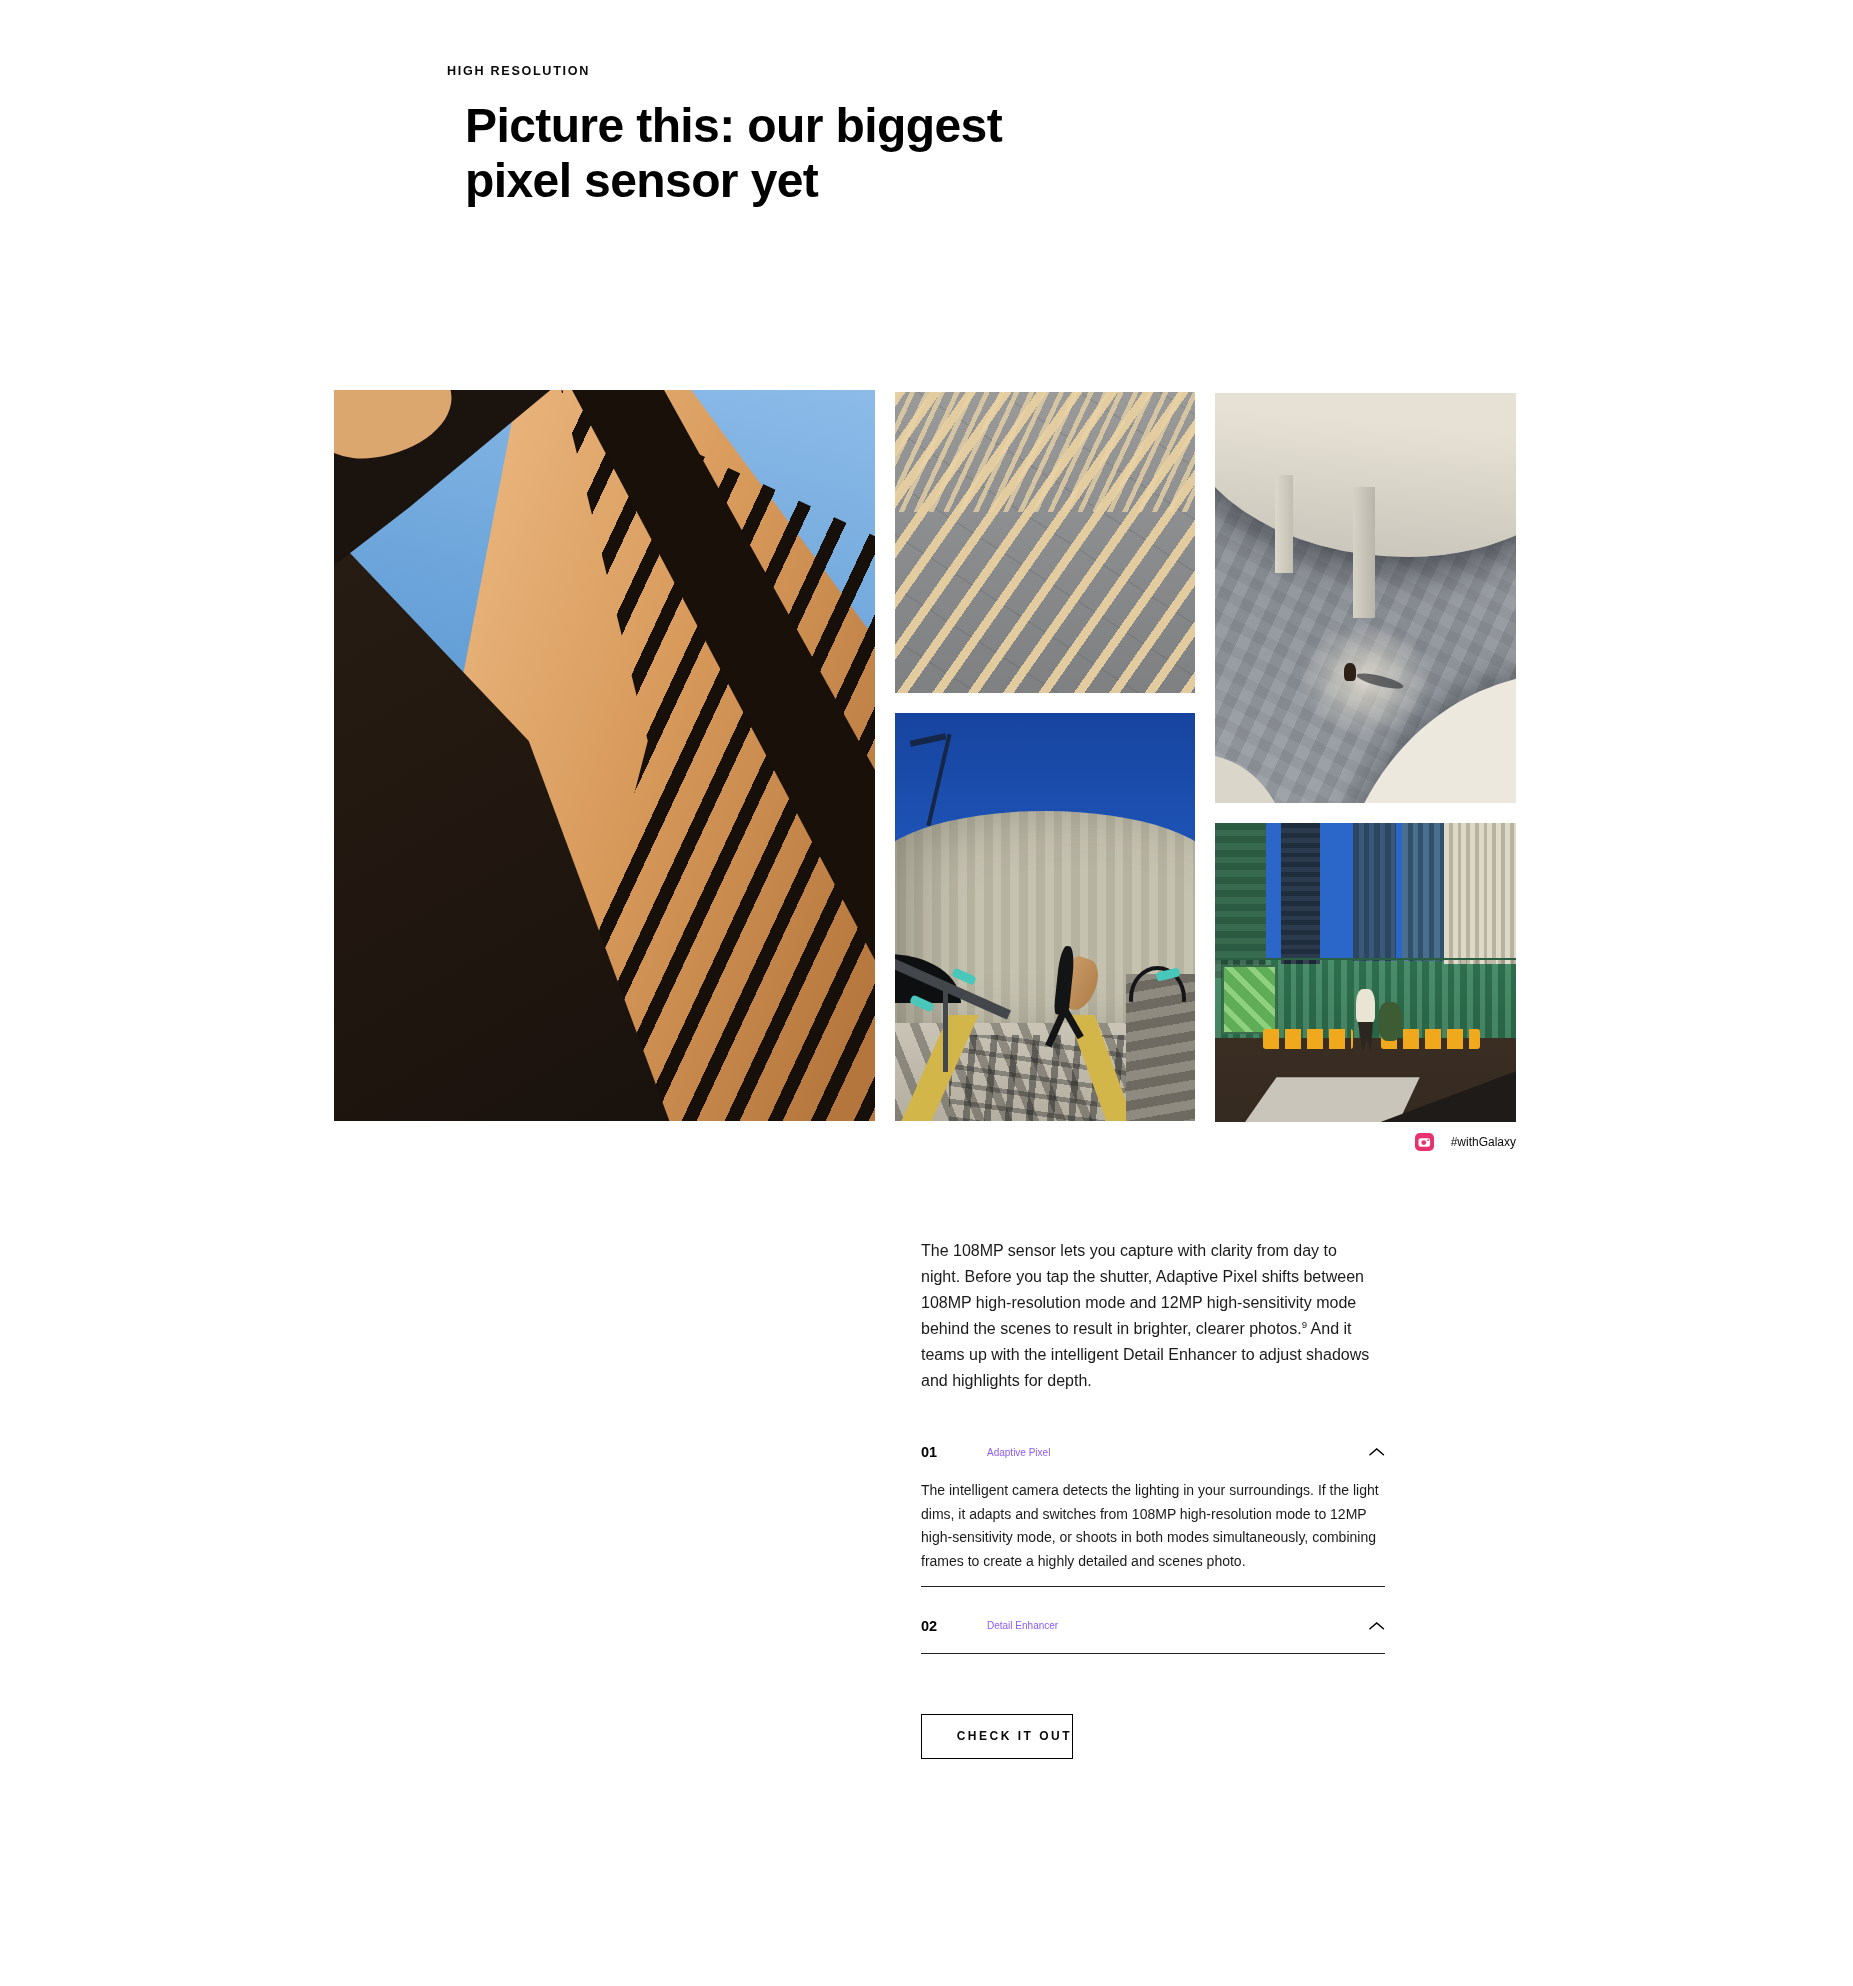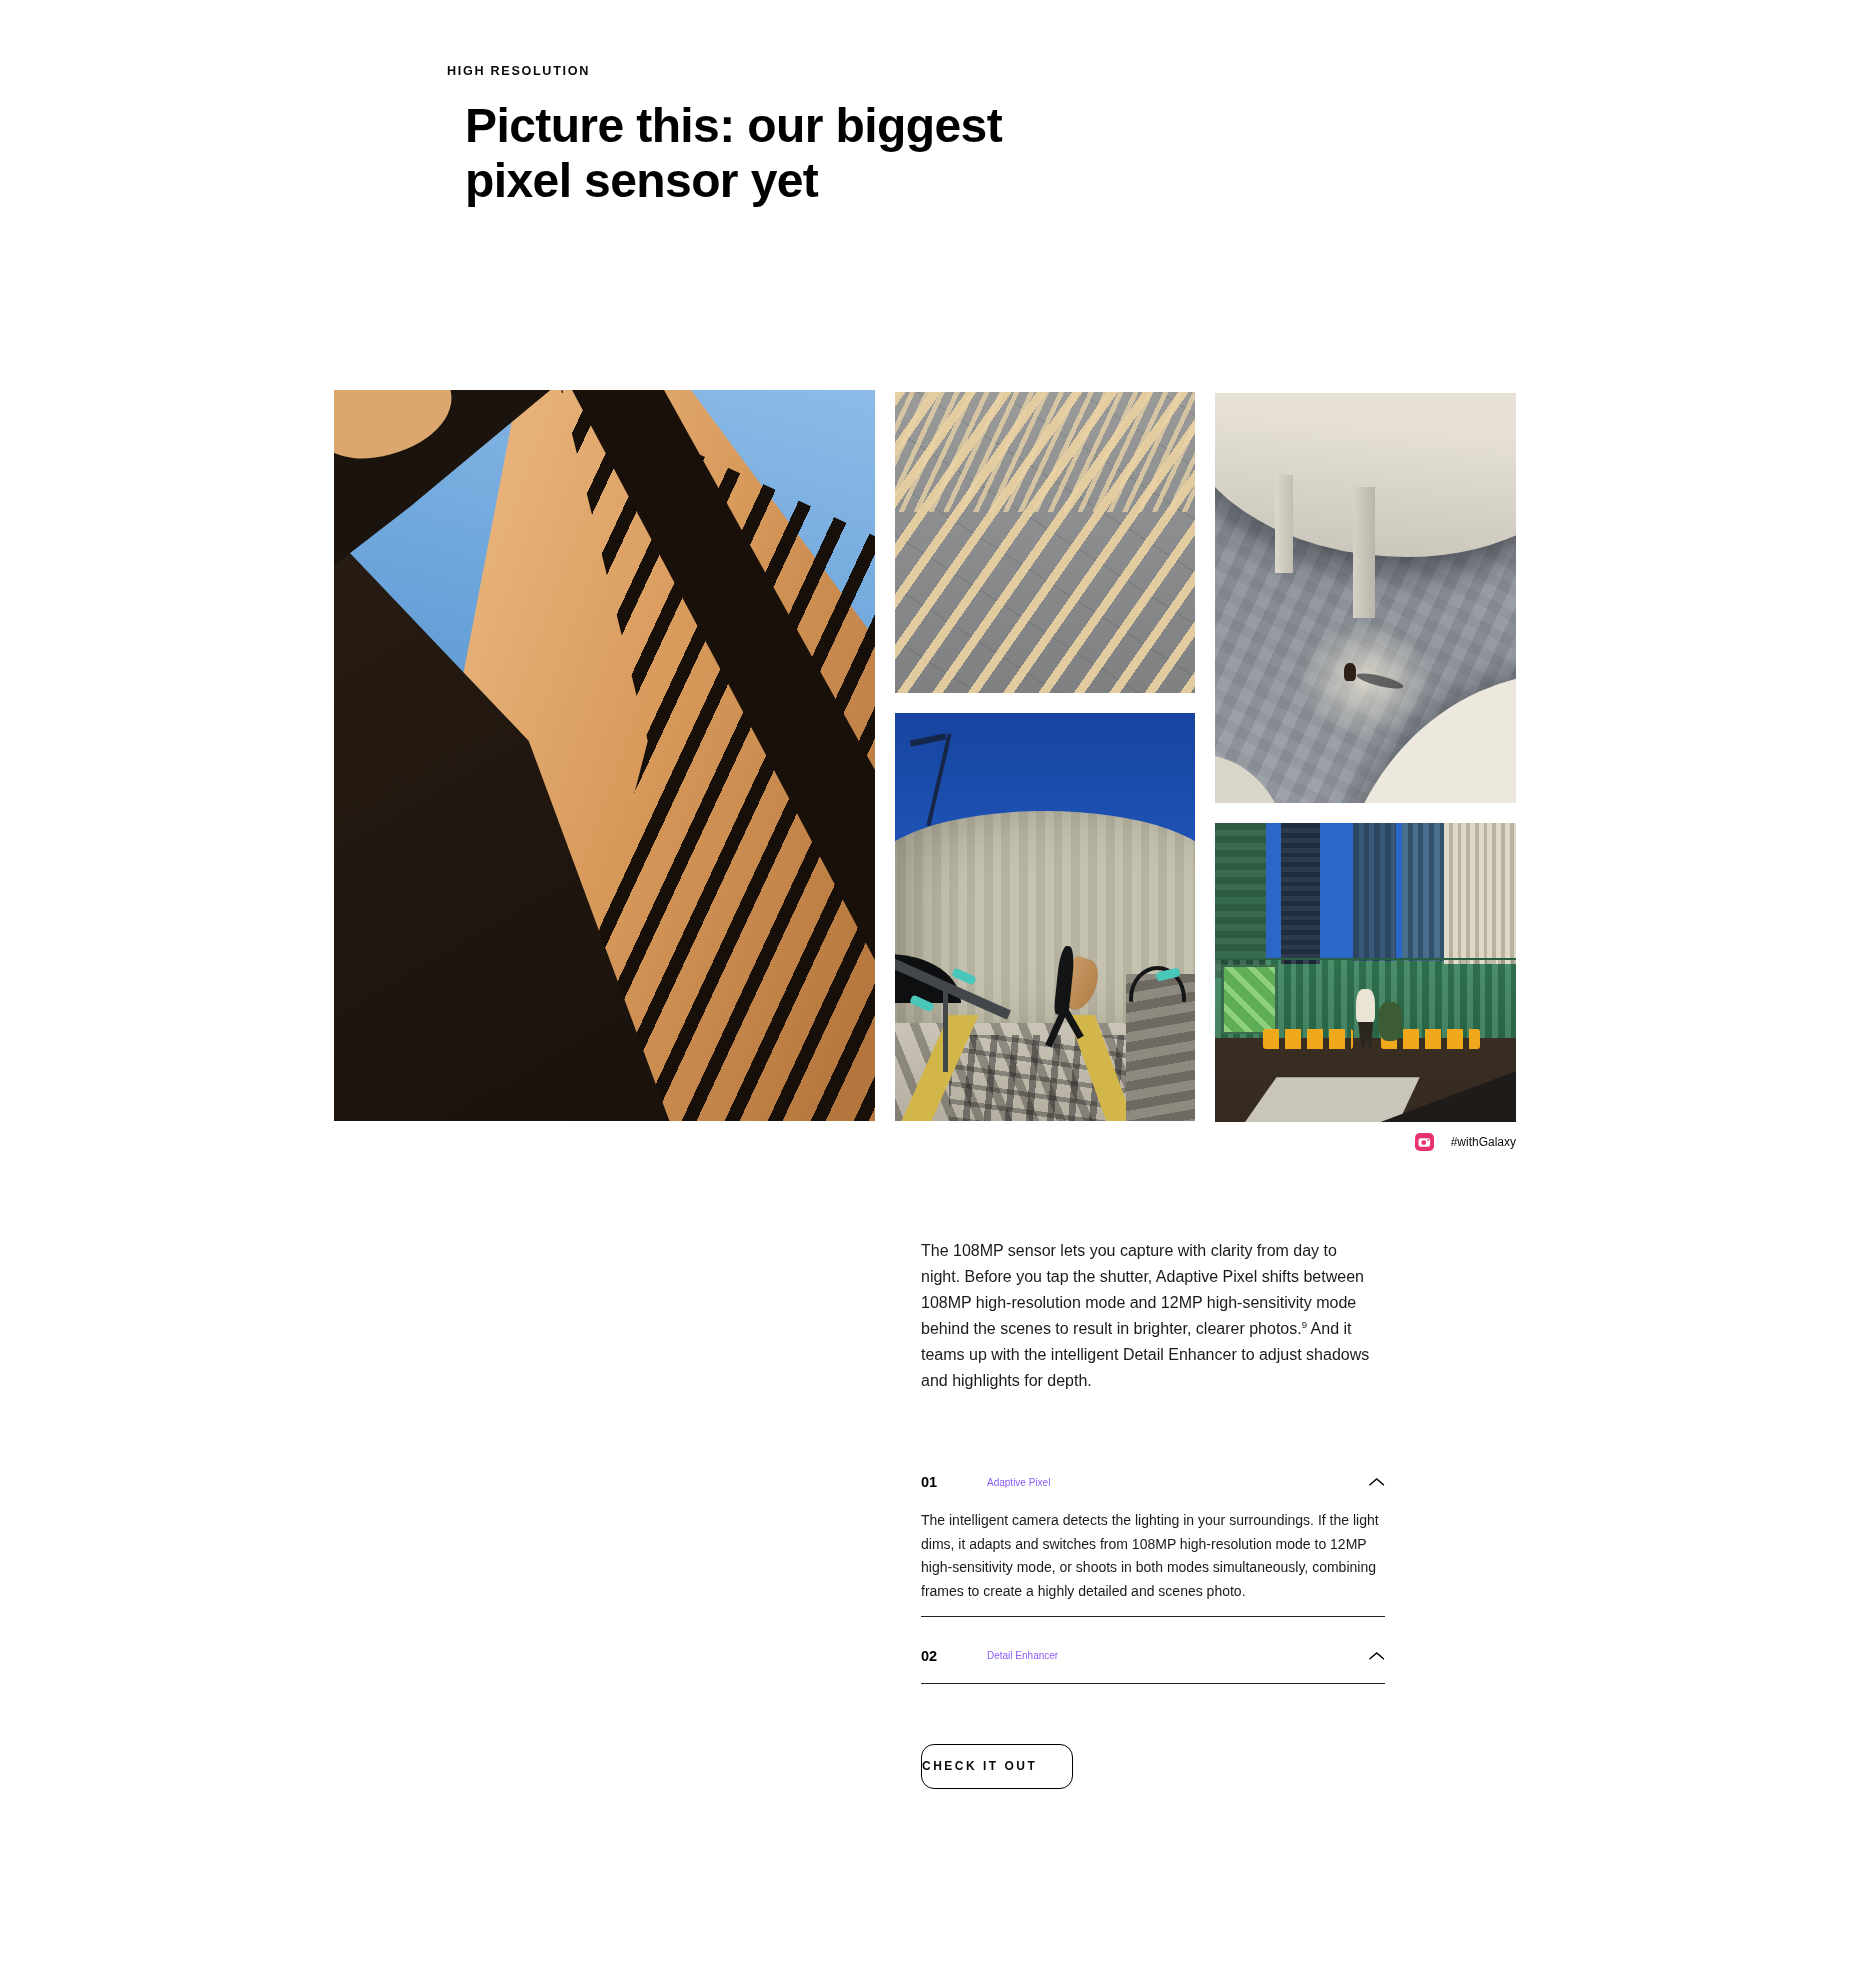--- a/index.html
+++ b/index.html
@@ -158,34 +158,34 @@
   .credit { top:1133px; right:338px; display:flex; align-items:center; gap:17px; }
   .ig-badge { width:18.3px; height:18.3px; border-radius:4.8px; display:flex;
     align-items:center; justify-content:center; }
   .credit-label { font-size:12px; color:#0a0a0a; }
 
   
   .content { left:921px; top:1238px; width:464px; }
   .desc { width:454px; font-size:16px; line-height:26px; color:#1a1a1a; }
   .desc sup { font-size:60%; vertical-align:super; line-height:0; }
 
-  .accordion { margin-top:80px; }
+  .accordion { margin-top:50px; }
   .acc-item { border-bottom:1px solid #222; }
   .acc-item + .acc-item { padding-top:31px; }
   .acc-head { display:flex; align-items:center; cursor:pointer; padding-bottom:19.3px; }
   .acc-num { width:66px; font-size:14.5px; font-weight:700; color:#000; }
   .acc-title { flex:1; font-size:10px; color:#8b5cf6; }
   .acc-chevron { width:17.4px; height:9.7px; display:block; }
   .acc-body { font-size:14px; line-height:23.4px; color:#1a1a1a; padding-bottom:12.6px; }
   .acc-item:last-child .acc-body { padding-bottom:11.6px; }
 
   .cta-button {
     margin-top:60px; display:inline-block; background:#fff;
-    border:1.4px solid #000; border-radius:13px;
-    width:152px; height:45px; line-height:42px; text-align:left;
+    border:1.4px solid #000; border-radius:0;
+    width:152px; height:45px; line-height:42px; text-align:right;
     font-family:"Liberation Sans", sans-serif;
     font-size:12px; font-weight:700; letter-spacing:2.5px; color:#0a0a0a;
     cursor:pointer;
   }
 </style>
 </head>
 <body>
 
 <div class="abs eyebrow">HIGH RESOLUTION</div>
 <h1 class="abs title">Picture this: our biggest pixel sensor yet</h1>

